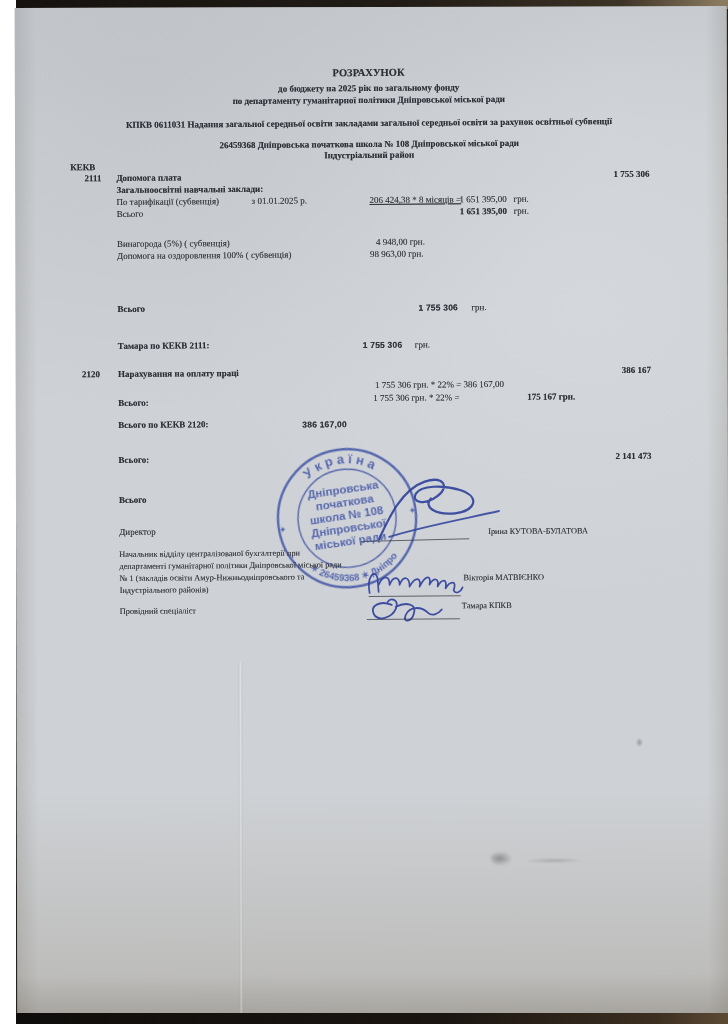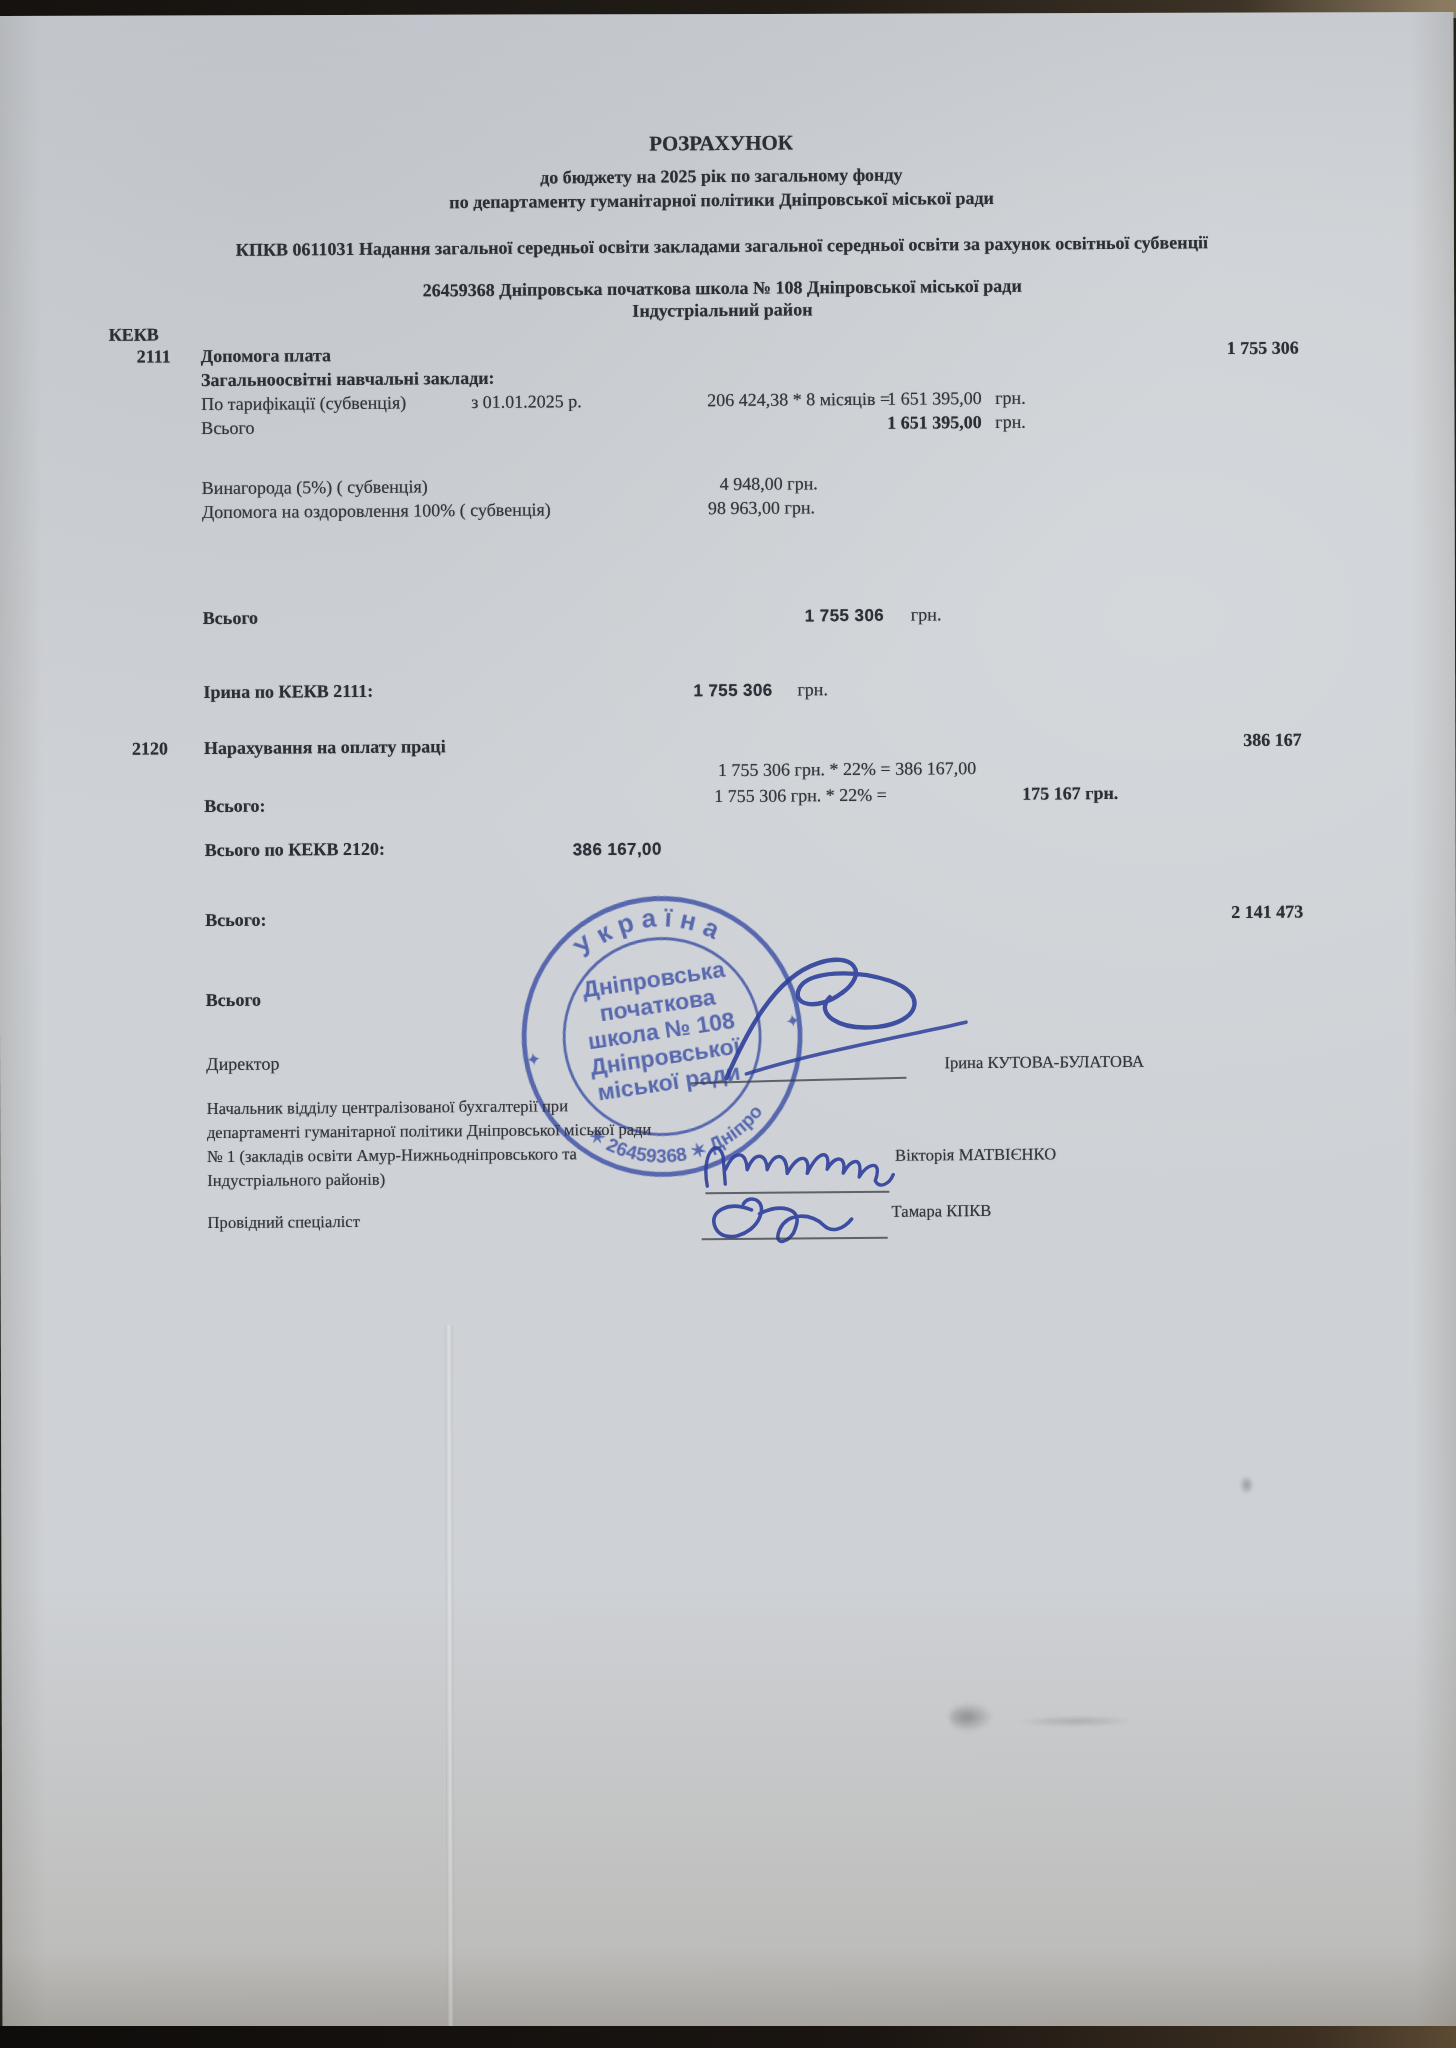--- a/index.html
+++ b/index.html
@@ -1,21 +1,21 @@
 <!DOCTYPE html>
 <html><head>
 <meta charset="utf-8">
 <style>
   html,body{margin:0;padding:0;}
   body{
     width:728px;height:1024px;position:relative;overflow:hidden;
     background:linear-gradient(90deg,#1c1916 0%,#282департ220 0%,#2a251f 60%,#4a3f30 92%,#87765a 100%);
     font-family:"Liberation Serif", serif;
   }
-  .photo{position:absolute;inset:0;background:#24201a;}
+  .photo{position:absolute;inset:0;background:#24201a;margin-left:16px;}
   .topband{position:absolute;left:0;top:0;width:100%;height:9px;
     background:linear-gradient(90deg,#15120f 0%,#211c16 55%,#3d3326 85%,#8a7a5f 99%);}
   .botband{position:absolute;left:0;bottom:0;width:100%;height:11px;
     background:linear-gradient(90deg,#0f0d0b 0%,#1a1511 60%,#3c2f21 90%,#5c4a33 100%);}
   .paper{
     position:absolute;left:0;top:7px;right:0;bottom:10px;
     background:
       radial-gradient(120% 60% at 18% 8%, rgba(158,163,170,.22), rgba(0,0,0,0) 55%),
       radial-gradient(90% 50% at 80% 30%, rgba(224,227,230,.35), rgba(0,0,0,0) 60%),
       linear-gradient(180deg, rgba(176,181,189,.20) 0%, rgba(0,0,0,0) 12%),
@@ -64,38 +64,38 @@
       <div class="t b ctr" style="top:143px;">Індустріальний район</div>
       <div class="t b" style="left:57px;top:153px;">КЕКВ</div>
 
       <div class="t b" style="left:71px;top:164px;">2111</div>
       <div class="t b" style="left:103px;top:164px;">Допомога плата</div>
       <div class="t b" style="right:76px;top:164px;">1 755 306</div>
       <div class="t b" style="left:103px;top:176px;">Загальноосвітні навчальні заклади:</div>
 
       <div class="t" style="left:103px;top:188px;">По тарифікації (субвенція)</div>
       <div class="t" style="left:238px;top:188px;">з  01.01.2025 р.</div>
-      <div class="t" style="left:356px;top:188px;">206 424,38  * 8 місяців =</div>
+      <div class="t" style="left:356px;top:188px;text-decoration:underline;">206 424,38  * 8 місяців =</div>
       <div class="t" style="left:446px;top:188px;">1 651 395,00</div>
       <div class="t" style="left:500px;top:188px;">грн.</div>
 
       <div class="t" style="left:103px;top:200px;">Всього</div>
       <div class="t b" style="left:446px;top:200px;">1 651 395,00</div>
       <div class="t" style="left:500px;top:200px;">грн.</div>
 
       <div class="t" style="left:103px;top:230px;">Винагорода (5%) ( субвенція)</div>
       <div class="t" style="left:362px;top:230px;">4 948,00 грн.</div>
       <div class="t" style="left:103px;top:242px;">Допомога на оздоровлення  100% ( субвенція)</div>
       <div class="t" style="left:356px;top:242px;">98 963,00 грн.</div>
 
       <div class="t b" style="left:103px;top:295px;">Всього</div>
       <div class="t sansb" style="left:404px;top:296px;">1 755 306</div>
       <div class="t" style="left:457px;top:296px;">грн.</div>
 
-      <div class="t b" style="left:103px;top:332px;">Ірина по КЕКВ 2111:</div>
+      <div class="t b" style="left:103px;top:332px;">Тамара по КЕКВ 2111:</div>
       <div class="t sansb" style="left:348px;top:333px;">1 755 306</div>
       <div class="t" style="left:400px;top:333px;">грн.</div>
 
       <div class="t b" style="left:67px;top:360px;">2120</div>
       <div class="t b" style="left:103px;top:360px;">Нарахування на оплату праці</div>
       <div class="t b" style="right:76px;top:360px;">386 167</div>
 
       <div class="t" style="left:360px;top:373px;">1 755 306  грн. * 22% =  386 167,00</div>
       <div class="t b" style="left:103px;top:389px;">Всього:</div>
       <div class="t" style="left:358px;top:386px;">1 755 306   грн. * 22% =</div>

